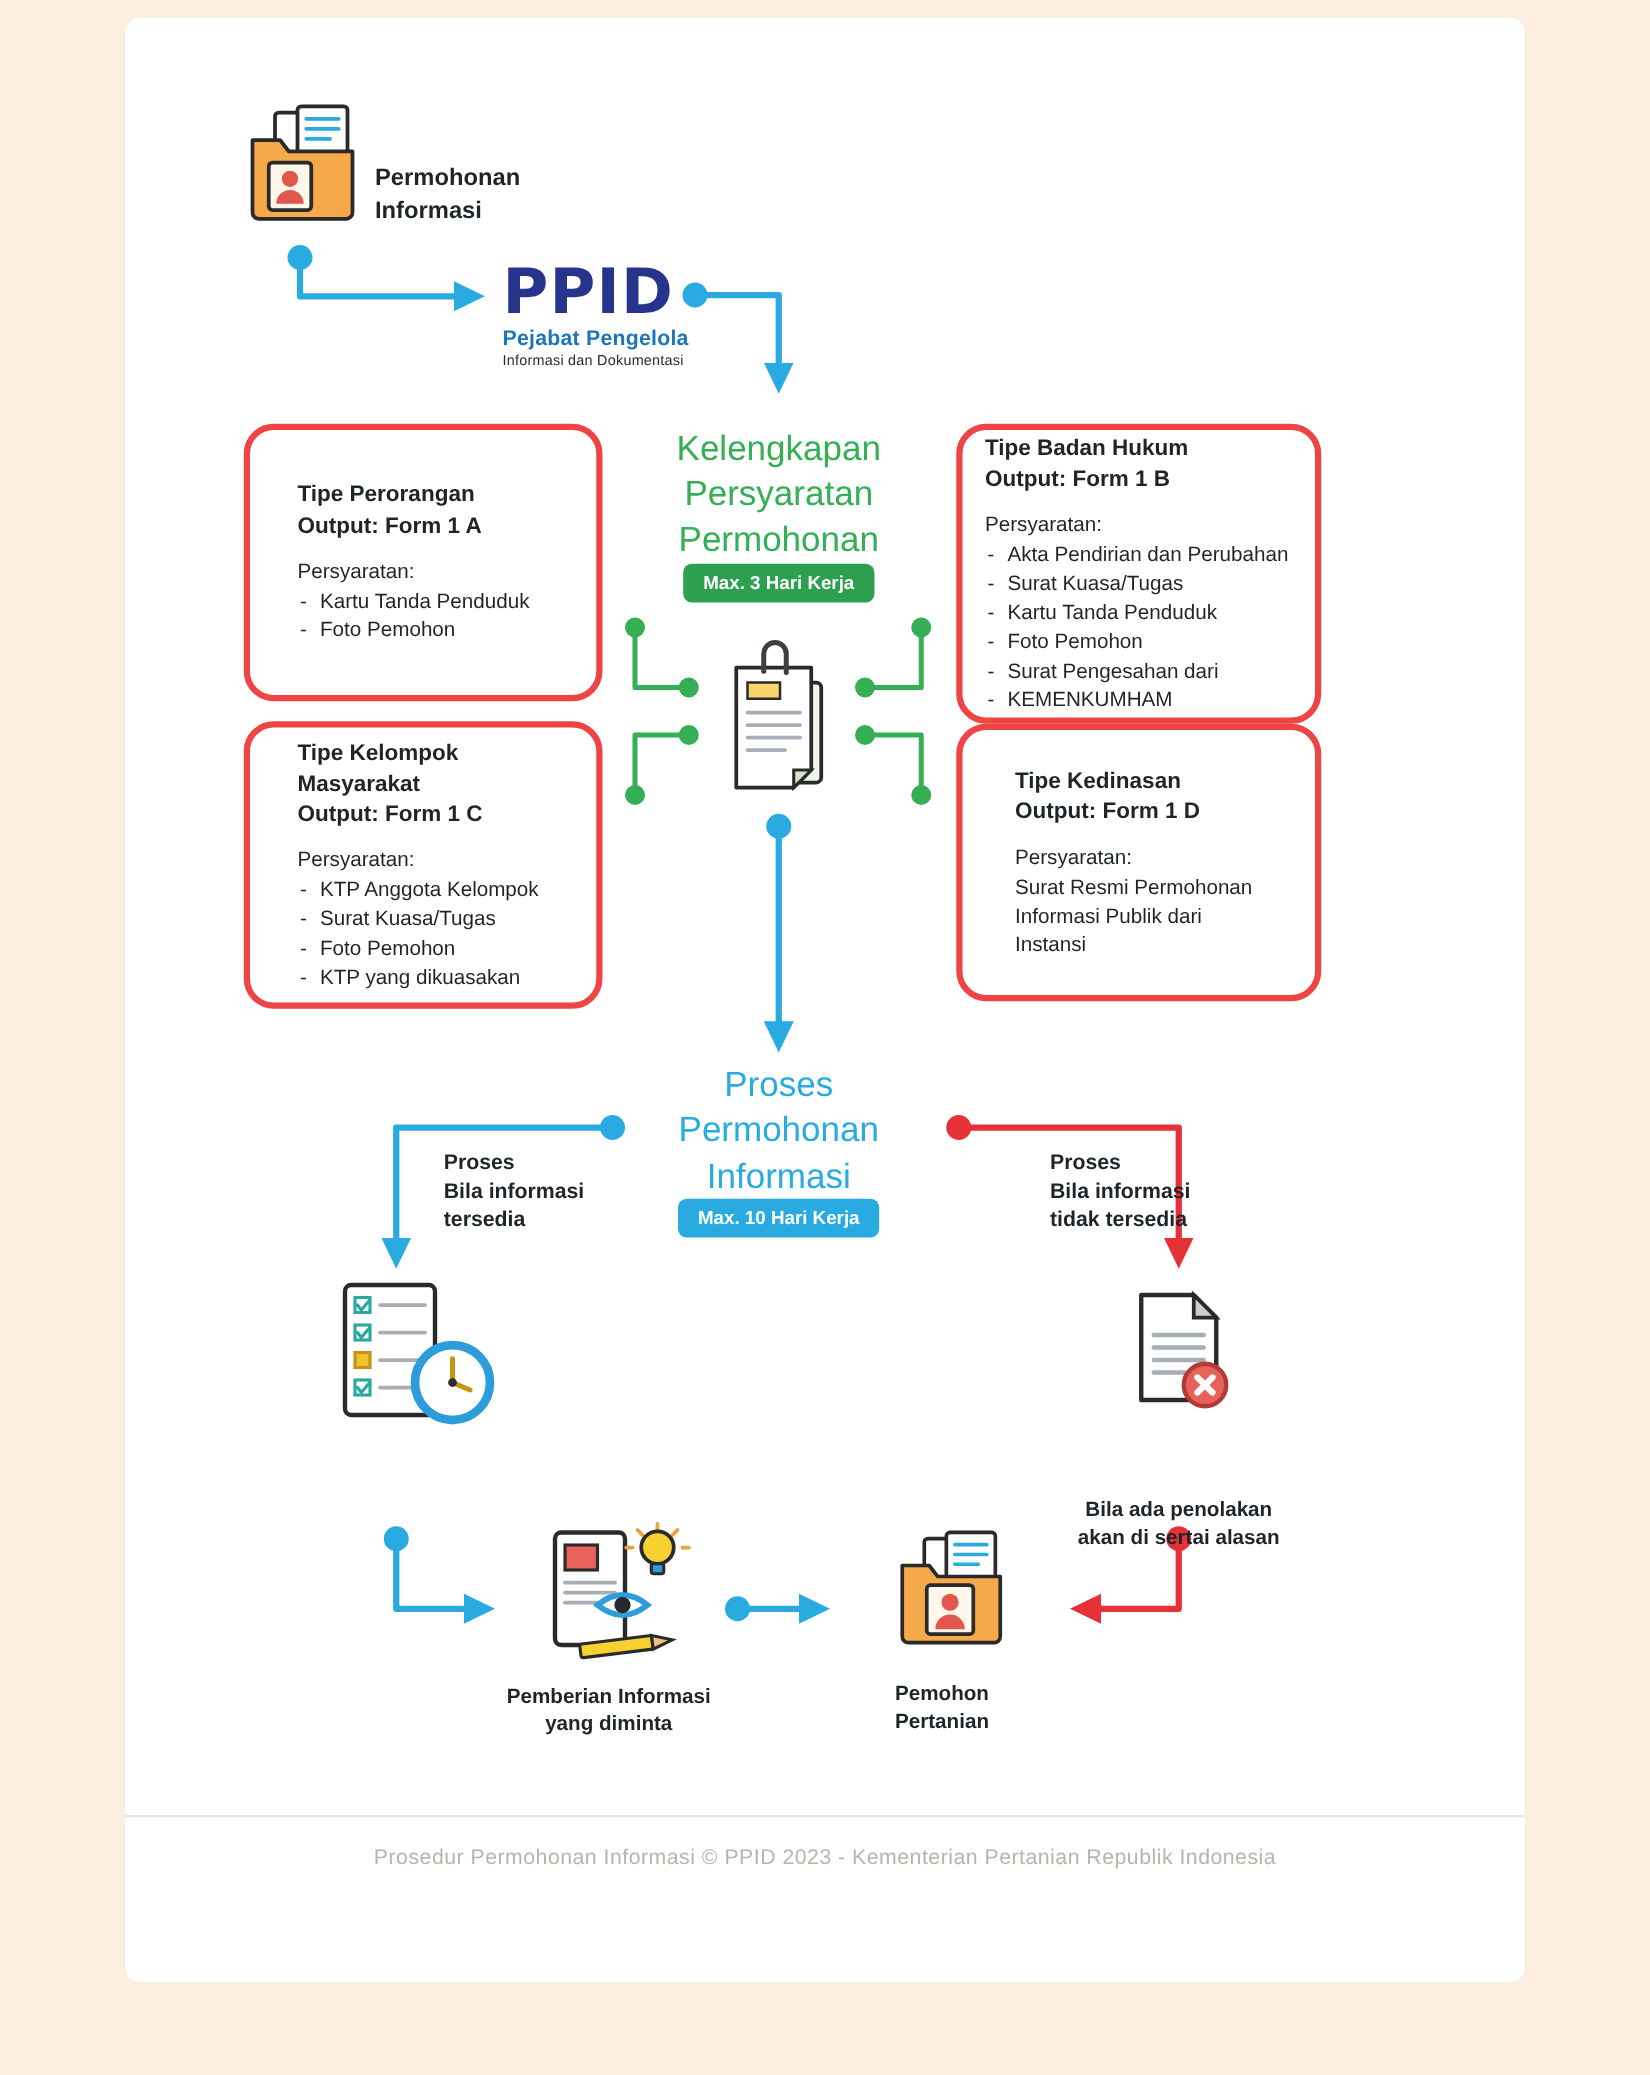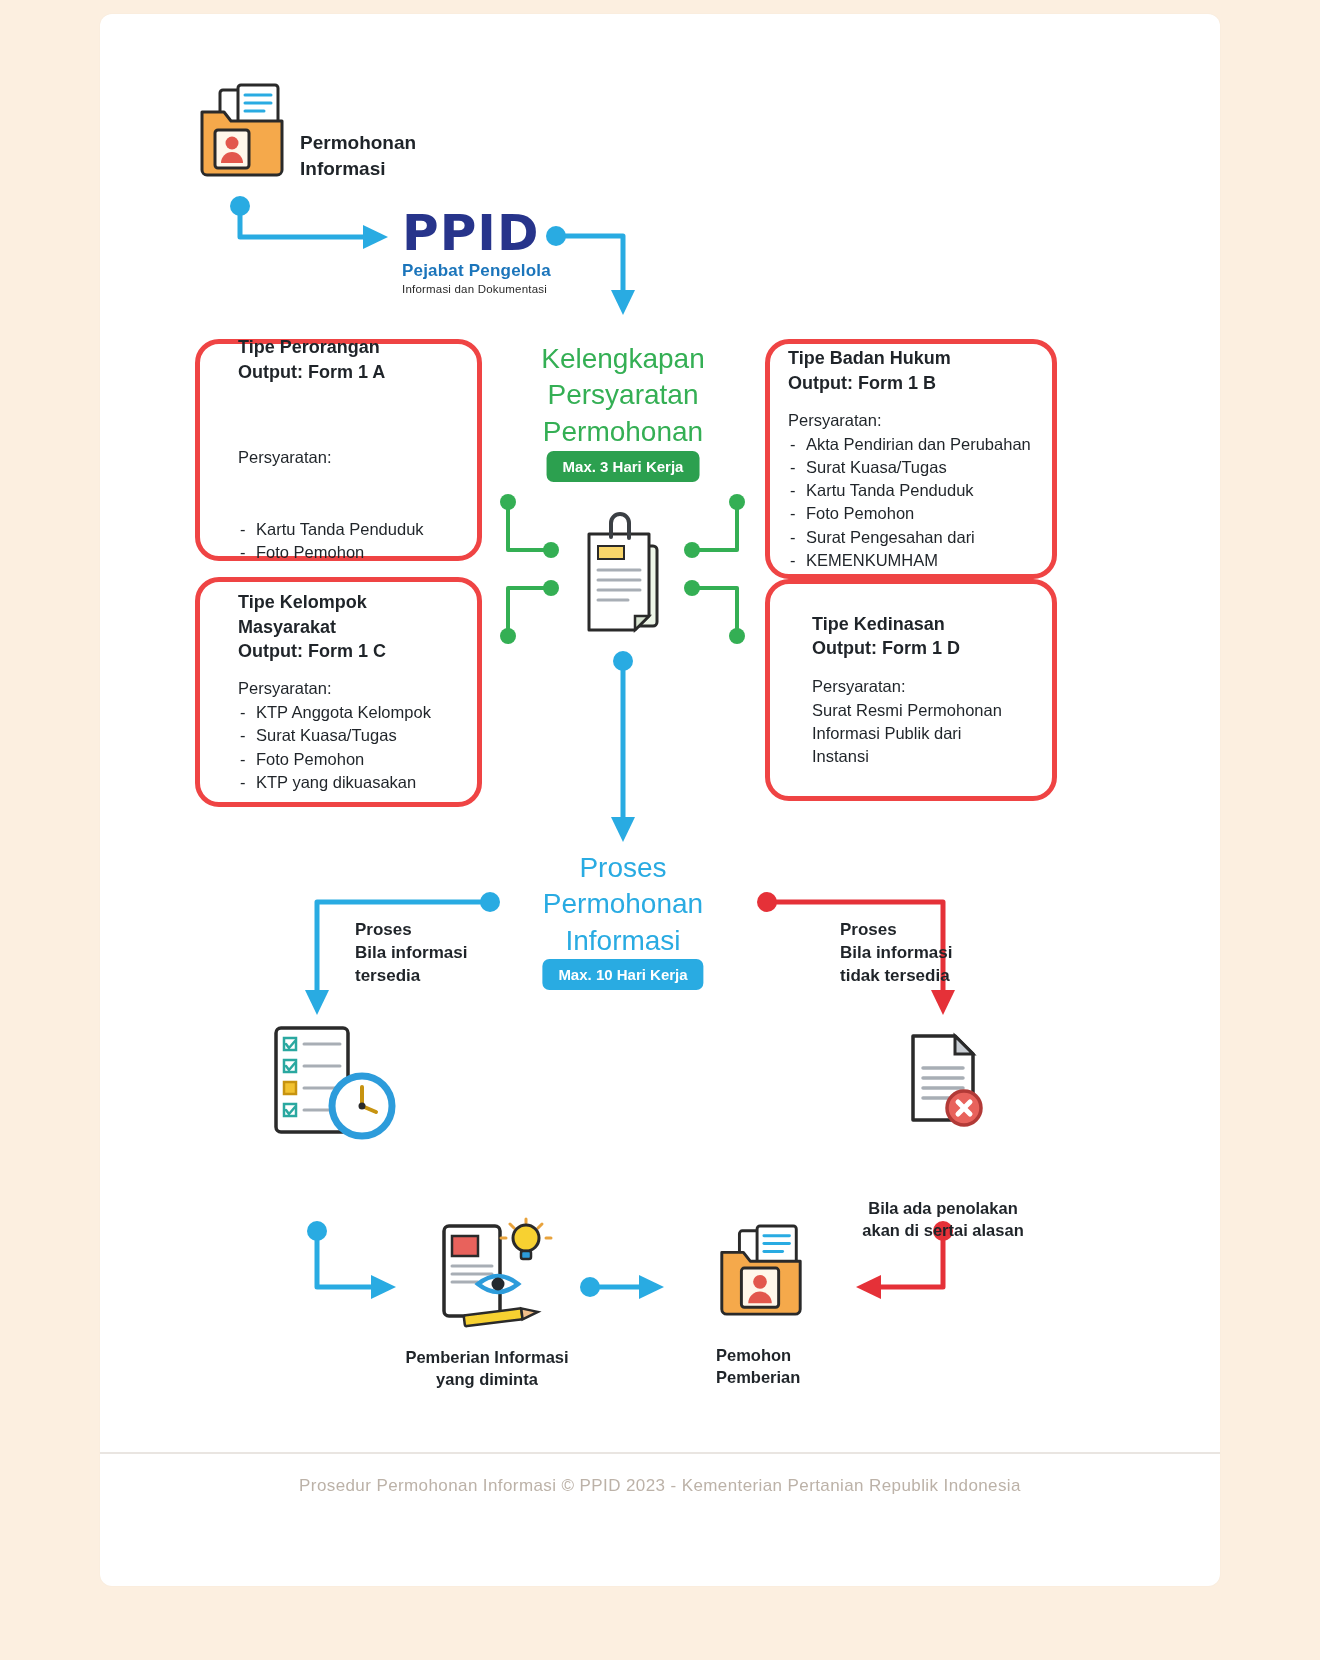--- a/index.html
+++ b/index.html
@@ -34,21 +34,21 @@
   .badge-green { left:523px; top:437px; background:#2CA04F; }
   .badge-blue { left:523px; top:945px; background:#29ABE2; }
 
   .type-box { position:absolute; border:5px solid #ef4444; border-radius:24px; background:#fff; display:flex; flex-direction:column; justify-content:center; }
   .type-box h3 { font-size:18px; font-weight:bold; line-height:1.35; white-space:pre-line; }
   .type-box .req { margin-top:14px; font-size:16.5px; line-height:1.35; }
   .type-box .note { font-size:16.5px; line-height:1.4; white-space:pre-line; margin-top:2px; }
   .type-box ul { list-style:none; margin-top:2px; }
   .type-box li { font-size:16.5px; line-height:1.4; position:relative; padding-left:18px; }
   .type-box li::before { content:"-"; position:absolute; left:2px; }
-  .box-tl { left:95px; top:325px; width:287px; height:222px; padding:0 14px 0 38px;gap:48px; }
+  .box-tl { left:95px; top:325px; width:287px; height:222px; padding:0 14px 0 38px; }
   .box-tr { left:665px; top:325px; width:292px; height:240px; padding:0 8px 0 18px; }
   .box-bl { left:95px; top:563px; width:287px; height:230px; padding:0 14px 0 38px; }
   .box-br { left:665px; top:565px; width:292px; height:222px; padding:0 18px 0 42px; }
 
   .branch-label { position:absolute; font-size:17px; font-weight:bold; line-height:1.35; white-space:pre-line; }
   .bl-left { left:255px; top:905px; }
   .bl-right { left:740px; top:905px; }
 
   .caption { position:absolute; text-align:center; font-size:16.5px; font-weight:bold; line-height:1.35; white-space:pre-line; }
   .cap-extension { left:92px; top:1130px; width:250px; }
@@ -309,18 +309,18 @@
         <line x1="53" y1="21" x2="79" y2="21"></line>
         <line x1="53" y1="29" x2="72" y2="29"></line>
       </g>
       <path d="M10,30 h22 l7,9 h51 v49 a5,5 0 0 1 -5,5 H15 a5,5 0 0 1 -5,-5 z" fill="#F5A94B" stroke="#2A2A2A" stroke-width="3" stroke-linejoin="round"></path>
       <rect x="30" y="46" width="38" height="40" rx="3" fill="#FFF7EA" stroke="#2A2A2A" stroke-width="3"></rect>
       <circle cx="49" cy="60" r="7" fill="#E2574C"></circle>
       <path d="M37,82 a12,12 0 0 1 24,0 z" fill="#E2574C"></path>
     </svg>
   </div>
   <div class="caption cap-pemohon pre">Pemohon
-Pemberian</div>
+Pertanian</div>
 
   <div class="footer-divider"></div>
   <div class="footer-text">Prosedur Permohonan Informasi © PPID 2023 - Kementerian Pertanian Republik Indonesia</div>
 
 </div>
 
 </body></html>

